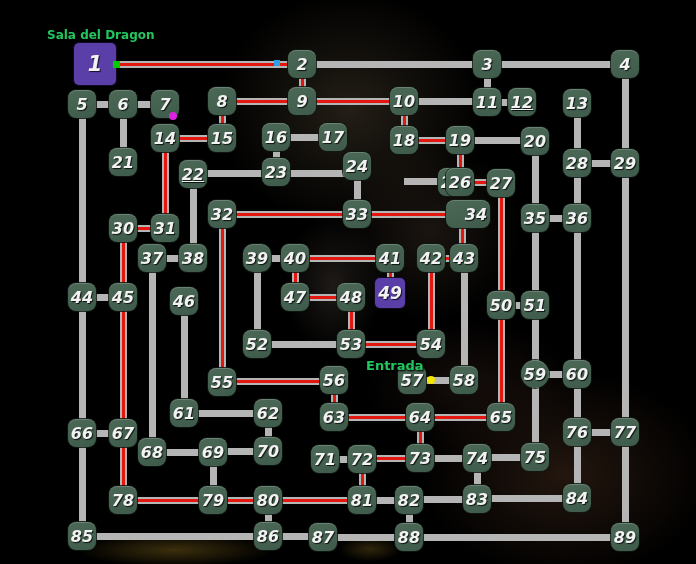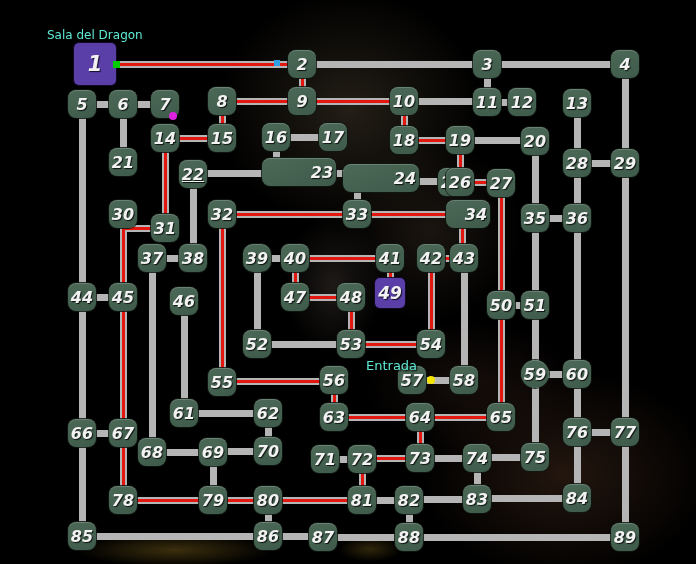--- a/index.html
+++ b/index.html
@@ -32,21 +32,21 @@
     width:42px;height:42px;border-radius:5px;font-size:21px;
     background:var(--special);box-shadow:0 0 0 1px rgba(20,10,40,0.9);
   }
   .node.entrance{
     width:30px;height:30px;border-radius:5px;font-size:17px;
     background:var(--special);box-shadow:0 0 0 1px rgba(20,10,40,0.9);
   }
   .marker{position:absolute;z-index:4;}
   .marker.circle{border-radius:50%;}
   .label{
-    position:absolute;color:#5eead4;font-weight:normal;z-index:5;white-space:nowrap;
+    position:absolute;color:#22c55e;font-weight:bold;z-index:5;white-space:nowrap;
     text-shadow:1px 1px 2px #000, 0 0 3px #000;
   }
   .label.start-label{left:47px;top:28px;font-size:12px;}
   .label.entrance-label{left:366px;top:310px;font-size:13px;margin-top:48px;}
 </style>
 </head>
 <body>
 
 <div class="map" style="--room: #3e5a4a; --room-hi: #4c6957; --special: #5a3fa8; --corridor: #b5b5b5; --path: #e41710;">
   <div class="bg-art"></div>
@@ -199,39 +199,39 @@
       <div class="node" style="left: 288px; top: 50px;">2</div>
       <div class="node" style="left: 473px; top: 50px;">3</div>
       <div class="node" style="left: 611px; top: 50px;">4</div>
       <div class="node" style="left: 68px; top: 90px;">5</div>
       <div class="node" style="left: 109px; top: 90px;">6</div>
       <div class="node" style="left: 151px; top: 90px;">7</div>
       <div class="node" style="left: 208px; top: 87px;">8</div>
       <div class="node" style="left: 288px; top: 87px;">9</div>
       <div class="node" style="left: 390px; top: 87px;">10</div>
       <div class="node" style="left: 473px; top: 88px;">11</div>
-      <div class="node" style="left: 508px; top: 88px;">12</div>
+      <div class="node" style="left: 508px; top: 88px; text-decoration: underline;">12</div>
       <div class="node" style="left: 563px; top: 89px;">13</div>
       <div class="node" style="left: 151px; top: 124px;">14</div>
       <div class="node" style="left: 208px; top: 124px;">15</div>
       <div class="node" style="left: 262px; top: 123px;">16</div>
       <div class="node" style="left: 319px; top: 123px;">17</div>
       <div class="node" style="left: 390px; top: 126px;">18</div>
       <div class="node" style="left: 446px; top: 126px;">19</div>
       <div class="node" style="left: 521px; top: 127px;">20</div>
       <div class="node" style="left: 109px; top: 148px;">21</div>
       <div class="node" style="left: 179px; top: 160px; text-decoration: underline;">22</div>
-      <div class="node" style="left: 262px; top: 158px; padding-left: 46px;">23</div>
-      <div class="node" style="left: 343px; top: 164px; padding-left: 48px;">24</div>
+      <div class="node" style="left: 262px; top: 158px;">23</div>
+      <div class="node" style="left: 343px; top: 152px;">24</div>
       <div class="node" style="left: 390px; top: 168px; margin-left: 48px;">25</div>
       <div class="node" style="left: 446px; top: 168px;">26</div>
       <div class="node" style="left: 487px; top: 169px;">27</div>
       <div class="node" style="left: 563px; top: 149px;">28</div>
       <div class="node" style="left: 611px; top: 149px;">29</div>
-      <div class="node" style="left: 109px; top: 200px;">30</div>
+      <div class="node" style="left: 109px; top: 214px;">30</div>
       <div class="node" style="left: 151px; top: 214px;">31</div>
       <div class="node" style="left: 208px; top: 200px;">32</div>
       <div class="node" style="left: 343px; top: 200px;">33</div>
       <div class="node" style="left: 446px; top: 200px; padding-left: 16px;">34</div>
       <div class="node" style="left: 521px; top: 204px;">35</div>
       <div class="node" style="left: 563px; top: 204px;">36</div>
       <div class="node" style="left: 138px; top: 244px;">37</div>
       <div class="node" style="left: 179px; top: 244px;">38</div>
       <div class="node" style="left: 243px; top: 244px; border-radius: 10px;">39</div>
       <div class="node" style="left: 281px; top: 244px;">40</div>

